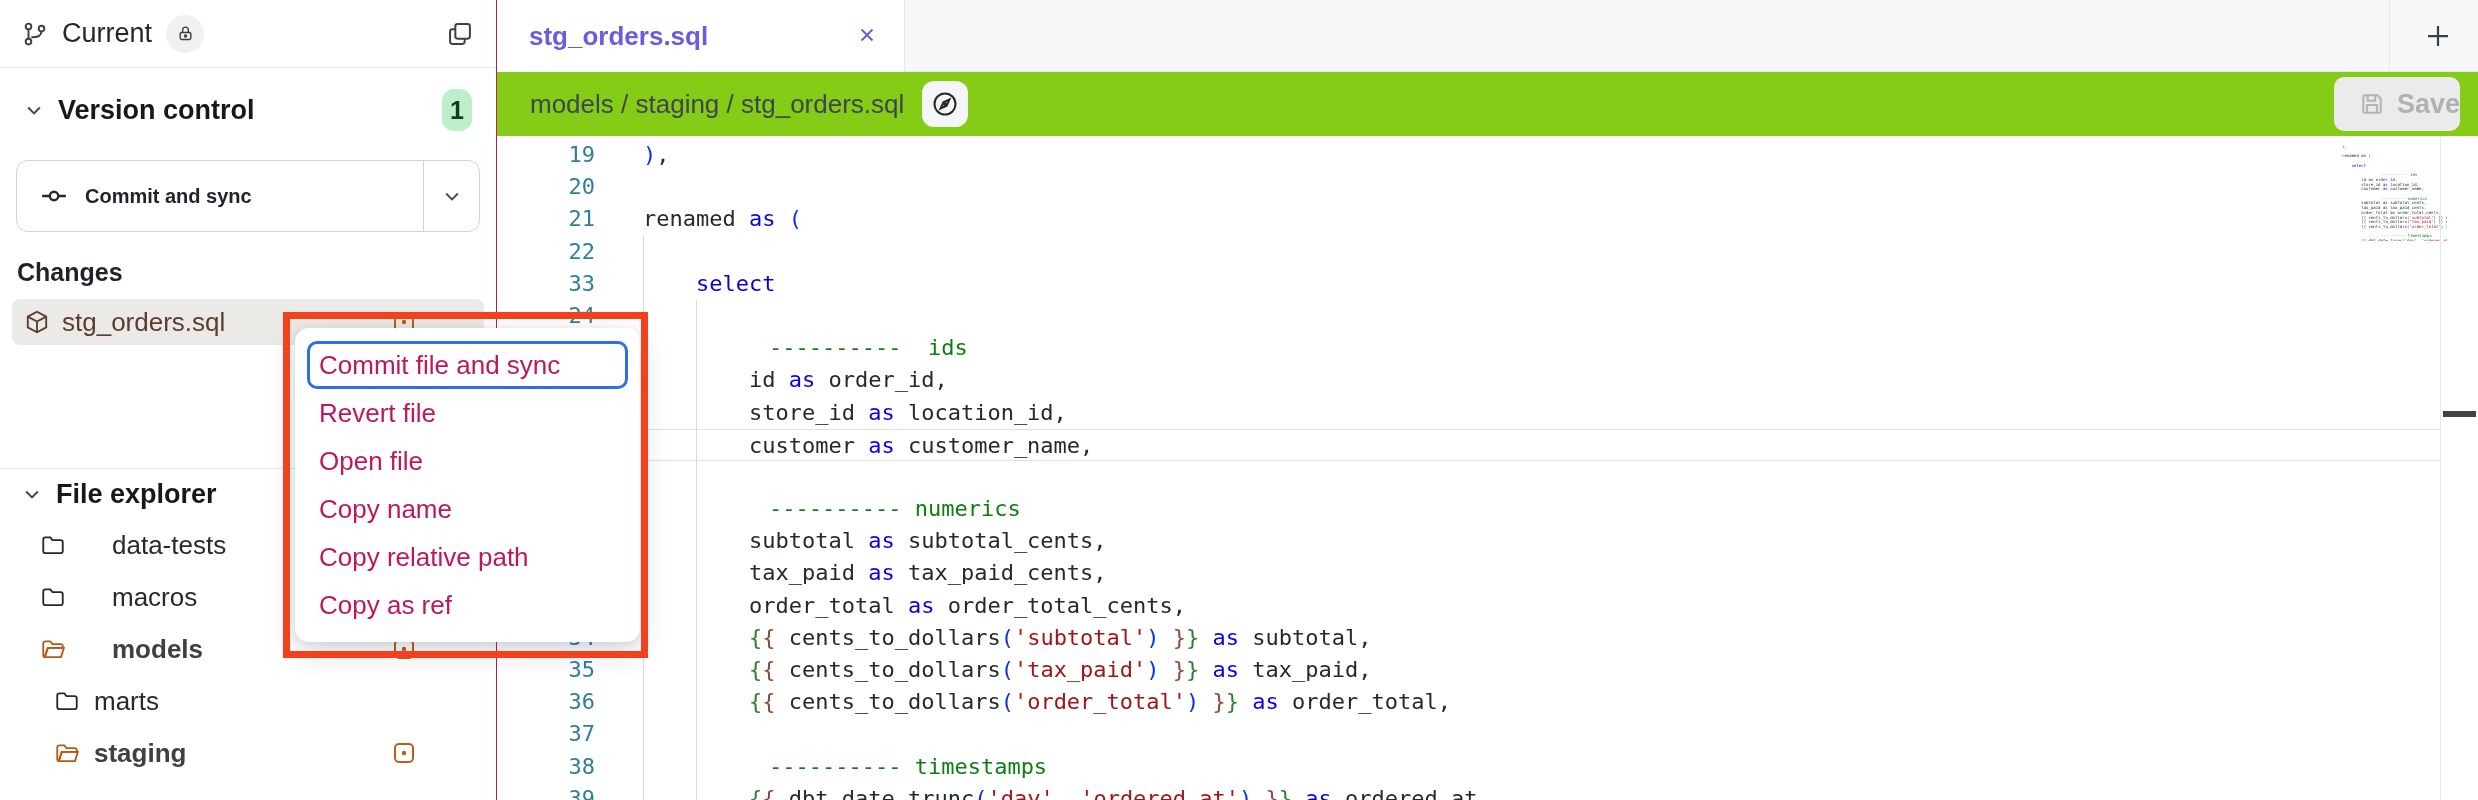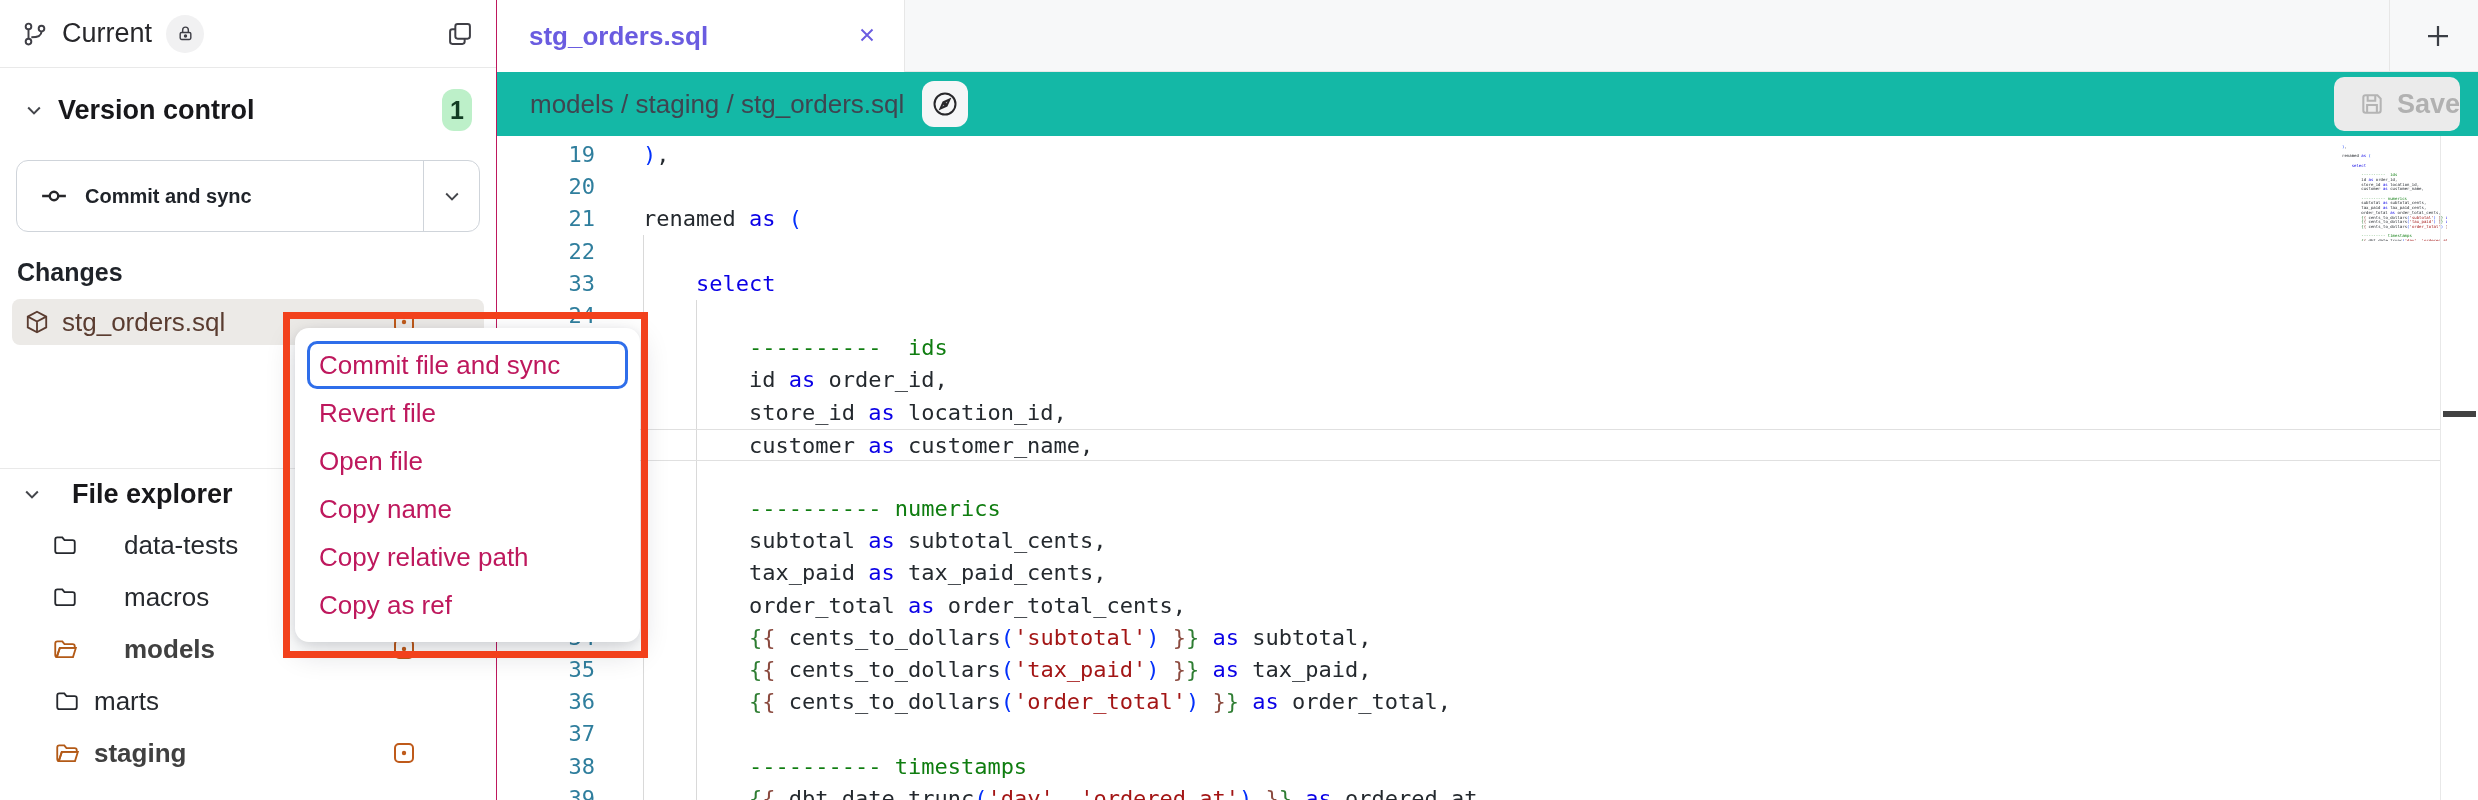--- a/index.html
+++ b/index.html
@@ -31,43 +31,43 @@
                   align-items:center; justify-content:center; cursor:pointer; }
 
   .changes-title { margin:26px 0 12px 17px; font-size:25px; font-weight:700; color:#1f2329; }
   .change-row { position:relative; margin:0 12px; height:46px; background:#eceae7;
                 border-radius:8px; display:flex; align-items:center; gap:12px;
                 padding:0 12px; cursor:pointer; }
   .change-name { font-size:26px; font-weight:500; color:#5a3c30; }
   .mod-abs { position:absolute; left:381px; top:12px; }
 
   .fe-section { position:absolute; top:468px; left:0; right:0; border-top:1px solid #e9e9e9; }
-  .fe-header { height:50px; display:flex; align-items:center; gap:30px; padding:0 22px; cursor:pointer; }
+  .fe-header { height:50px; display:flex; align-items:center; gap:14px; padding:0 22px; cursor:pointer; }
   .fe-title { font-size:27px; font-weight:700; color:#18181b; }
   .tree-row { position:relative; height:52px; display:flex; align-items:center; gap:14px; cursor:pointer; }
-  .tree-row.root { padding-left:52px;gap:46px; }
+  .tree-row.root { padding-left:40px;gap:46px; }
   .tree-row.child { padding-left:54px; }
   .tree-label { font-size:26px; font-weight:500; color:#26292e; }
   .tree-row.open .tree-label { color:#404040; font-weight:600; }
   .tree-mod { position:absolute; left:393px; top:15px; }
 
   
   .main { position:absolute; left:497px; top:0; right:0; height:800px; }
   .tabbar { position:relative; height:72px; background:#f7f8f9; border-bottom:1px solid #e7e7e7; }
   .tab-active { position:absolute; left:0; top:0; width:408px; height:72px; background:#fff;
                 border-right:1px solid #e7e7e7; display:flex; align-items:center;
                 padding:0 32px; cursor:pointer; z-index:2; }
   .tab-label { font-size:26px; font-weight:600; color:#6a5ce0; }
   .tab-close { position:absolute; right:26px; top:24px; cursor:pointer; display:flex; }
   .tabstrip-divider { position:absolute; left:1892px; top:0; width:1px; height:71px; background:#e7e7e7; }
   .plus-btn { position:absolute; left:1922px; top:17px; width:38px; height:38px;
               display:flex; align-items:center; justify-content:center; cursor:pointer; }
 
   .crumbrow { position:relative; height:64px; display:flex; align-items:center;
-              gap:18px; padding:0 33px; background:#14b8a6; }
+              gap:18px; padding:0 33px; background:#84cc16; }
   .crumb-path { font-size:26px; color:#3f4550; }
   .lineage-btn { width:46px; height:46px; border-radius:12px; background:#f5f6f7;
                  display:flex; align-items:center; justify-content:center; cursor:pointer; }
   .save-btn { position:absolute; right:18px; top:5px; width:126px; height:54px;
               border-radius:10px; background:#ebebeb; display:flex; align-items:center;
               justify-content:flex-end; gap:12px; cursor:default; }
   .save-label { font-size:27px; font-weight:600; color:#b1b1b1; }
 
   
   .editor { position:absolute; left:0; right:0; top:136px; bottom:0; background:#fff; overflow:hidden; }
@@ -75,21 +75,21 @@
   .ig1 { left:146px; top:99px; }
   .ig2 { left:199px; top:164px; }
   .code-lines { position:absolute; left:0; top:3px; right:37px; }
   .code-row { display:flex; height:32.2px; align-items:stretch; }
   .code-row.active { border-top:1px solid #e0e0e0; border-bottom:1px solid #e0e0e0; }
   .ln { width:146px; flex:0 0 146px; text-align:right; padding-right:48px;
         font-family:"DejaVu Sans Mono", monospace; font-size:22px; line-height:32.2px;
         color:#2f7e9d; user-select:none; }
   .code-text { font-family:"DejaVu Sans Mono", monospace; font-size:22px;
                line-height:32.2px; white-space:pre; }
-  .tk-t { color:#24292e; } .tk-k { color:#0a00e6; } .tk-c { color:#0f7d10; }
+  .tk-t { color:#24292e; } .tk-k { color:#0a00e6; } .tk-c { color:#0f7d10;margin-left:20px; }
   .tk-s { color:#a31515; } .tk-b { color:#0431fa; }
   .tk-g { color:#2e7d32; } .tk-r { color:#8b4a3f; }
 
   .minimap { position:absolute; left:1845px; top:9px; width:105px; height:96px;
              overflow:hidden; cursor:pointer; }
   .minimap .code-text { font-size:4px; line-height:4.7px; }
   .overview-line { position:absolute; right:37px; top:0; bottom:0; width:1px; background:#e8e8e8; }
   .cursor-marker { position:absolute; right:2px; top:275px; width:33px; height:6px; background:#424242; }
 
   

